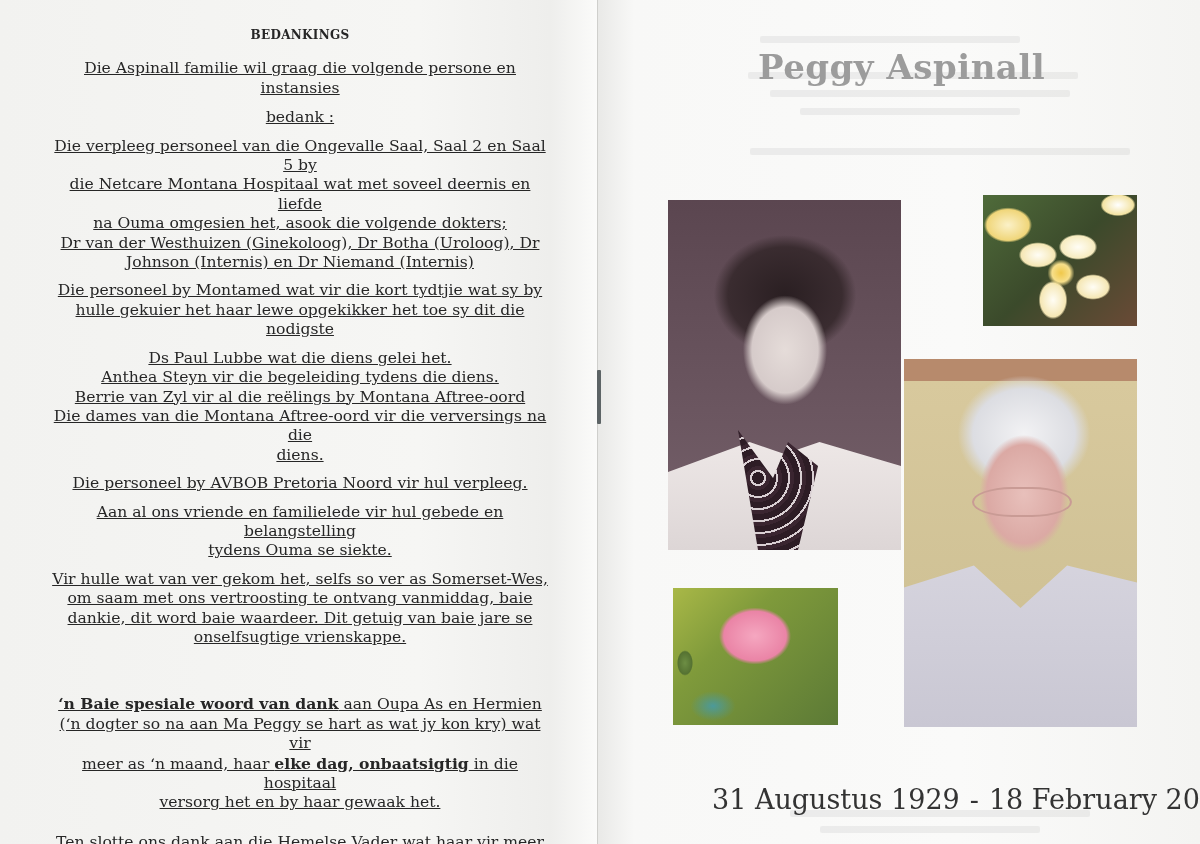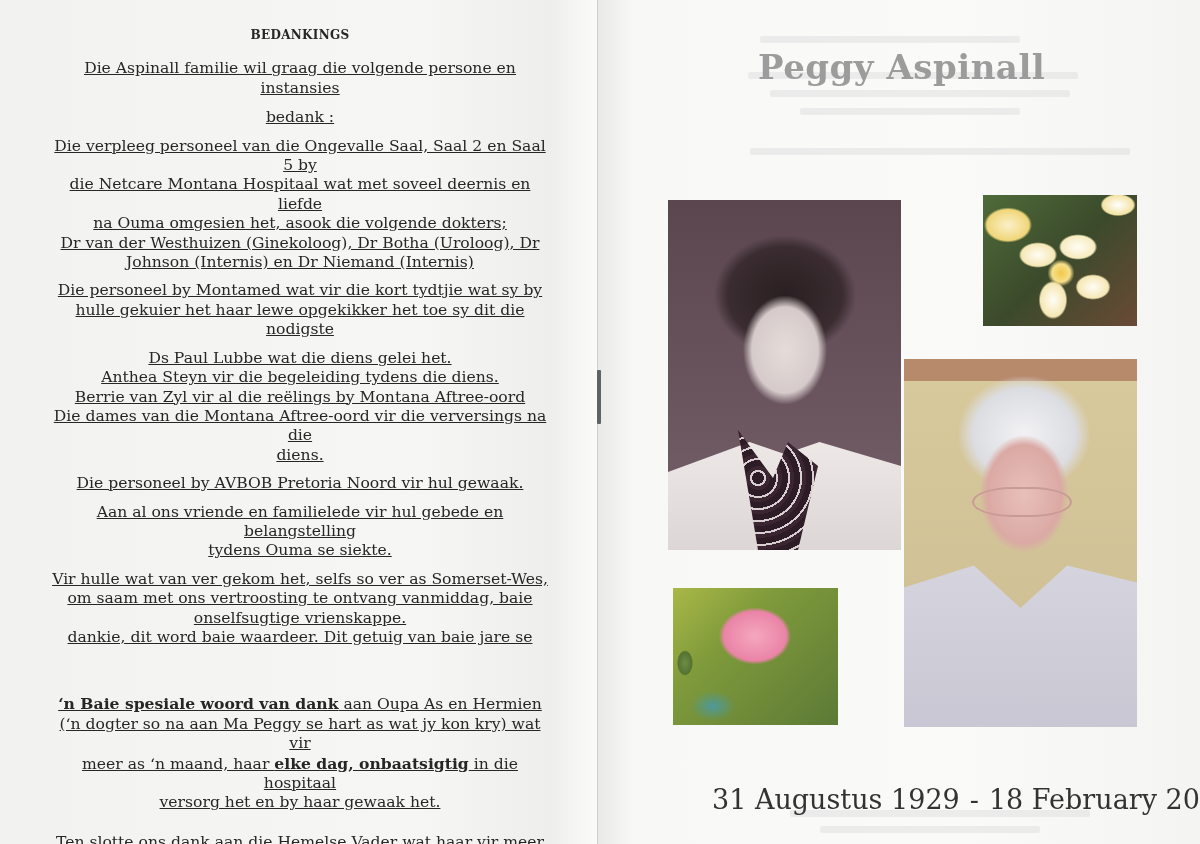--- a/index.html
+++ b/index.html
@@ -116,33 +116,33 @@
 
       <div class="para">
         <span class="line">Ds Paul Lubbe wat die diens gelei het.</span>
         <span class="line">Anthea Steyn vir die begeleiding tydens die diens.</span>
         <span class="line">Berrie van Zyl vir al die reëlings by Montana Aftree-oord</span>
         <span class="line">Die dames van die Montana Aftree-oord vir die verversings na die</span>
         <span class="line">diens.</span>
       </div>
 
       <div class="para">
-        <span class="line">Die personeel by AVBOB Pretoria Noord vir hul gewaak.</span>
+        <span class="line">Die personeel by AVBOB Pretoria Noord vir hul verpleeg.</span>
       </div>
 
       <div class="para">
         <span class="line">Aan al ons vriende en familielede vir hul gebede en belangstelling</span>
         <span class="line">tydens Ouma se siekte.</span>
       </div>
 
       <div class="para">
         <span class="line">Vir hulle wat van ver gekom het, selfs so ver as Somerset-Wes,</span>
         <span class="line">om saam met ons vertroosting te ontvang vanmiddag, baie</span>
+        <span class="line">dankie, dit word baie waardeer. Dit getuig van baie jare se</span>
         <span class="line">onselfsugtige vrienskappe.</span>
-        <span class="line">dankie, dit word baie waardeer. Dit getuig van baie jare se</span>
       </div>
 
       <div class="para gap-lg">
         <span class="line"><b>‘n Baie spesiale woord van dank</b><span> aan Oupa As en Hermien</span></span>
         <span class="line">(‘n dogter so na aan Ma Peggy se hart as wat jy kon kry) wat vir</span>
         <span class="line"><span>meer as ‘n maand, haar </span><b>elke dag, onbaatsigtig</b><span> in die hospitaal</span></span>
         <span class="line">versorg het en by haar gewaak het.</span>
       </div>
 
       <div class="para">

